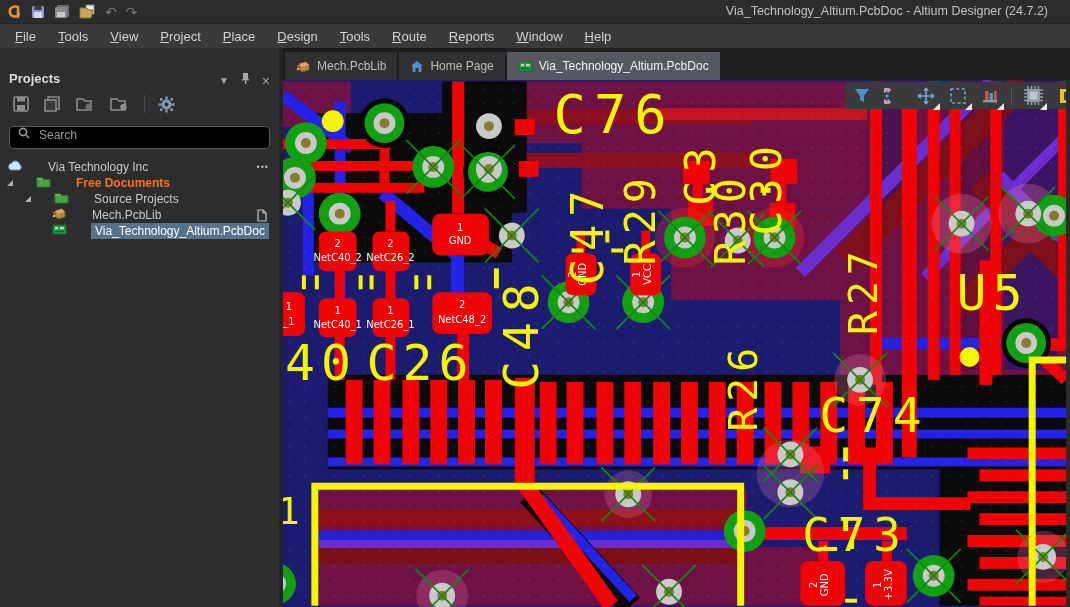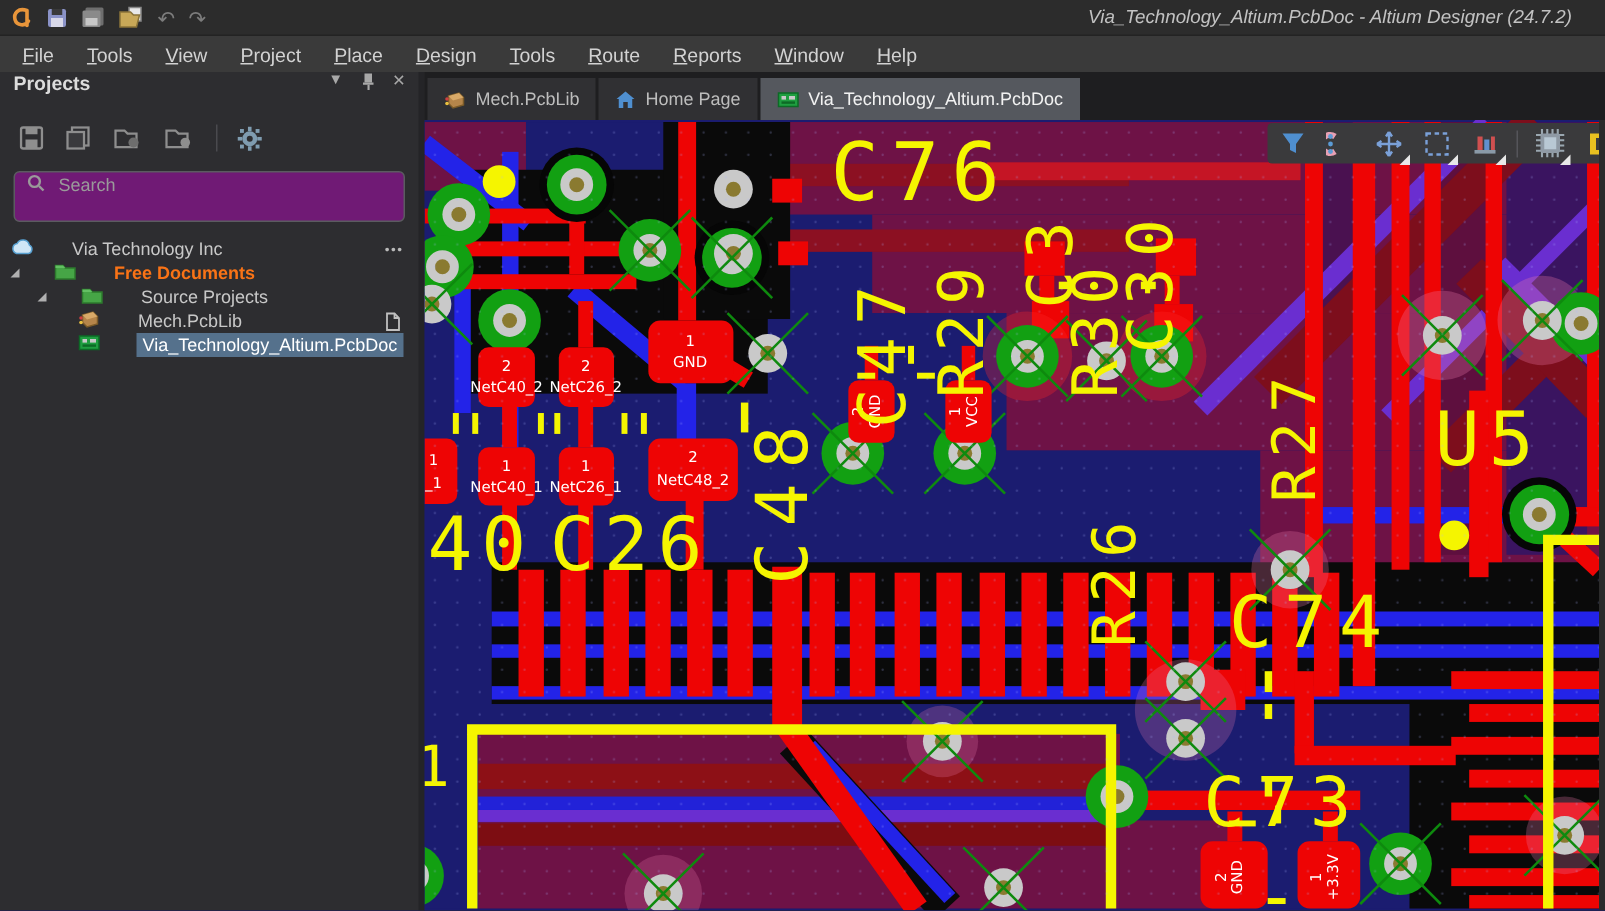--- a/index.html
+++ b/index.html
@@ -8,39 +8,39 @@
     width:1070px; height:607px; overflow:hidden;
     background:#2b2b2b; color:#cccccc;
     font-family:"Liberation Sans", sans-serif;
     font-size:13px;
   }
   
   .titlebar { height:24px; background:#2c2c2c; border-bottom:1px solid #232323;
               display:flex; align-items:center; position:relative; }
   .tb-icons { display:flex; align-items:center; gap:9px; padding-left:7px; }
   .tb-icons svg { display:block; }
-  .win-title { position:absolute; right:22px; top:4px; color:#c2c2c2; font-size:12.5px;font-style:italic; }
+  .win-title { position:absolute; right:22px; top:4px; color:#c2c2c2; font-size:12.5px; }
   
   .menubar { height:24px; background:#3a3a3a; display:flex; align-items:center; padding-left:4px; }
   .menu-item { display:inline-block; padding:3px 11px; color:#d2d2d2; font-size:13px; cursor:default; }
   .menu-item::first-letter { text-decoration:underline; }
   
   .main { display:flex; height:559px; }
   .projects { width:283px; background:#2d2d30; border-right:4px solid #242427; flex:none;
               display:flex; flex-direction:column; }
-  .panel-header { height:26px; display:flex; align-items:flex-start; padding:0 9px; }
+  .panel-header { height:26px; display:flex; align-items:flex-end; padding:0 9px;margin-top:12px; }
   .panel-title { font-weight:bold; color:#dcdcdc; flex:1; font-size:13px; }
   .ph-ico { color:#a8a8a8; font-size:10px; margin-left:12px; cursor:default; }
   .ph-close { font-size:14px; line-height:10px; }
   .panel-toolbar { height:36px; display:flex; align-items:center; padding:0 13px; }
   .pt-ico { margin-right:15px; display:flex; }
   .pt-sep { width:1px; height:18px; background:#4a4a4e; margin:0 13px 0 0; }
   .search-row { padding:4px 9px 10px; }
-  .search-box { height:23px; background:#701a75; border:1px solid #5b5b60; border-radius:4px;
-                display:flex; align-items:flex-end; padding:16px 8px; gap:7px; }
+  .search-box { height:23px; background:#000000; border:1px solid #5b5b60; border-radius:4px;
+                display:flex; align-items:flex-start; padding:0 8px; gap:7px; }
   .search-box input { flex:1; background:transparent; border:none; outline:none;
                       color:#b8b8b8; font-size:12px; font-family:"Liberation Sans",sans-serif; }
   .search-box input::placeholder { color:#9a9a9a; }
   
   .tree { font-size:12px; color:#c8c8c8; }
   .tree-row { height:16px; display:flex; align-items:center; white-space:nowrap; padding-left:7px;gap:20px; }
   .tree-row .lbl { margin-left:5px; }
   .tri { width:0; height:0; border-left:6px solid transparent; border-bottom:6px solid #b0b0b0;
          margin-right:3px; flex:none; }
   .more-dots { margin-left:auto; margin-right:10px; color:#bbbbbb; letter-spacing:1px; font-size:9px; }

